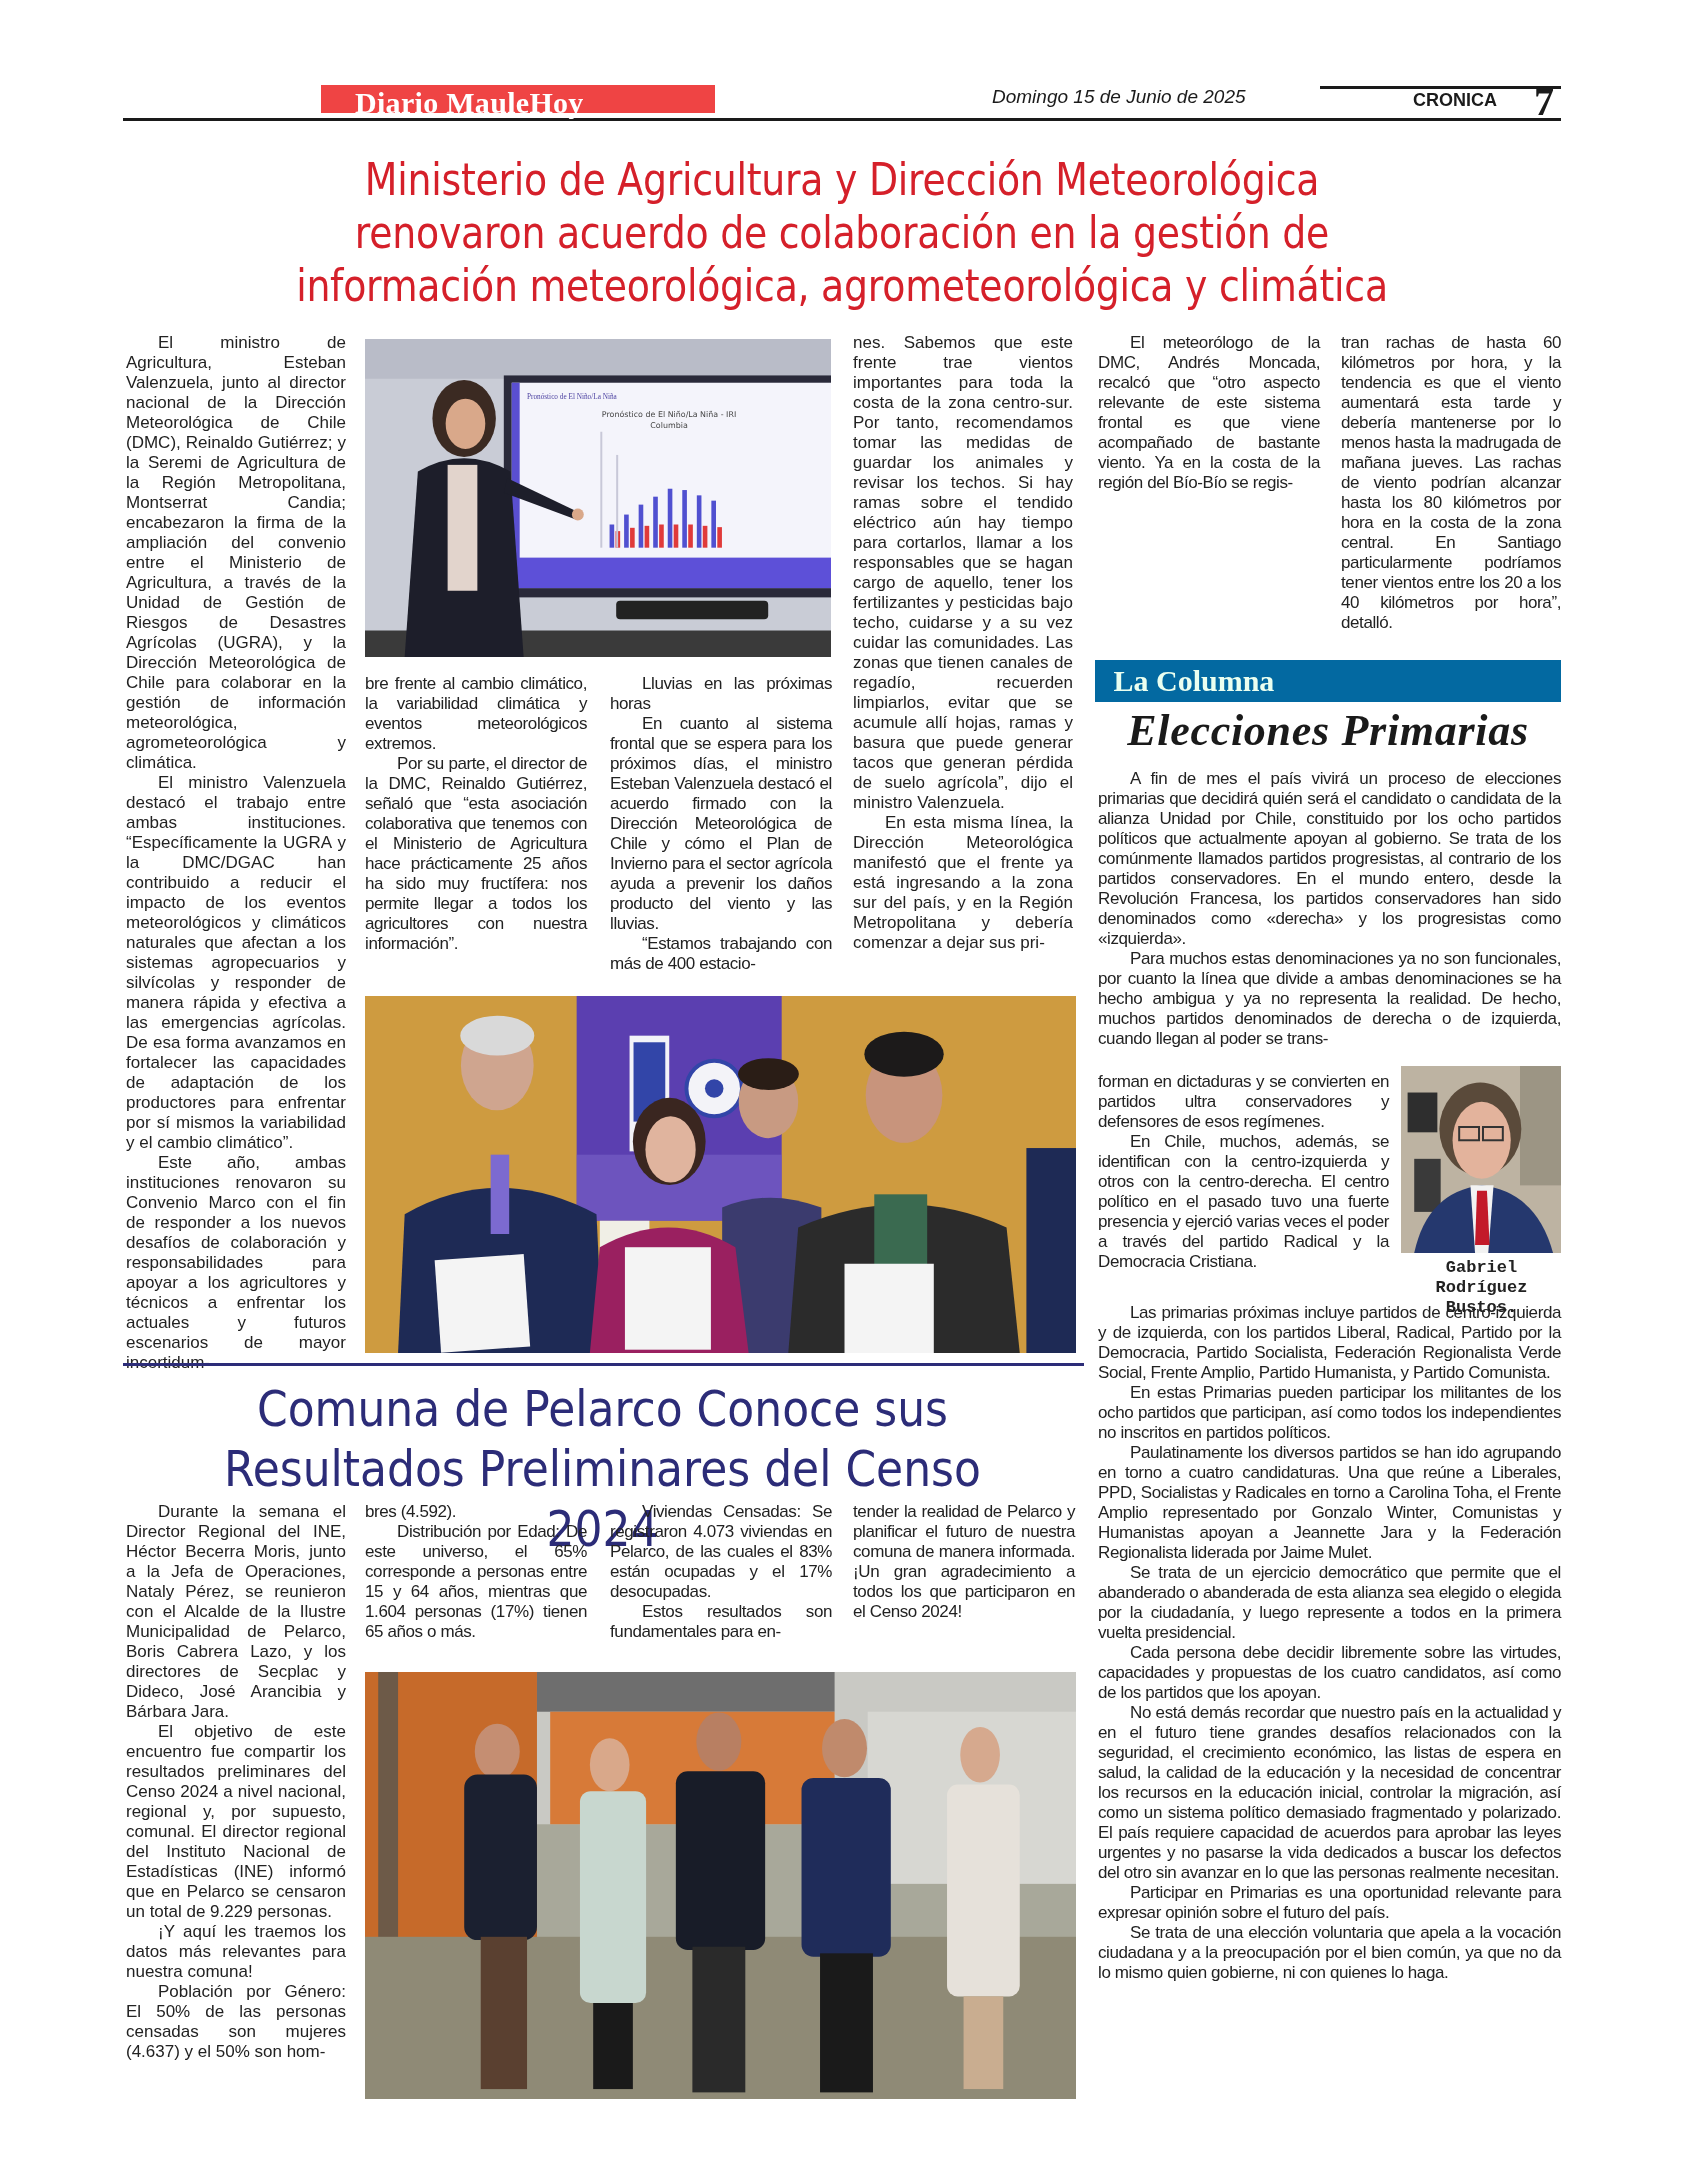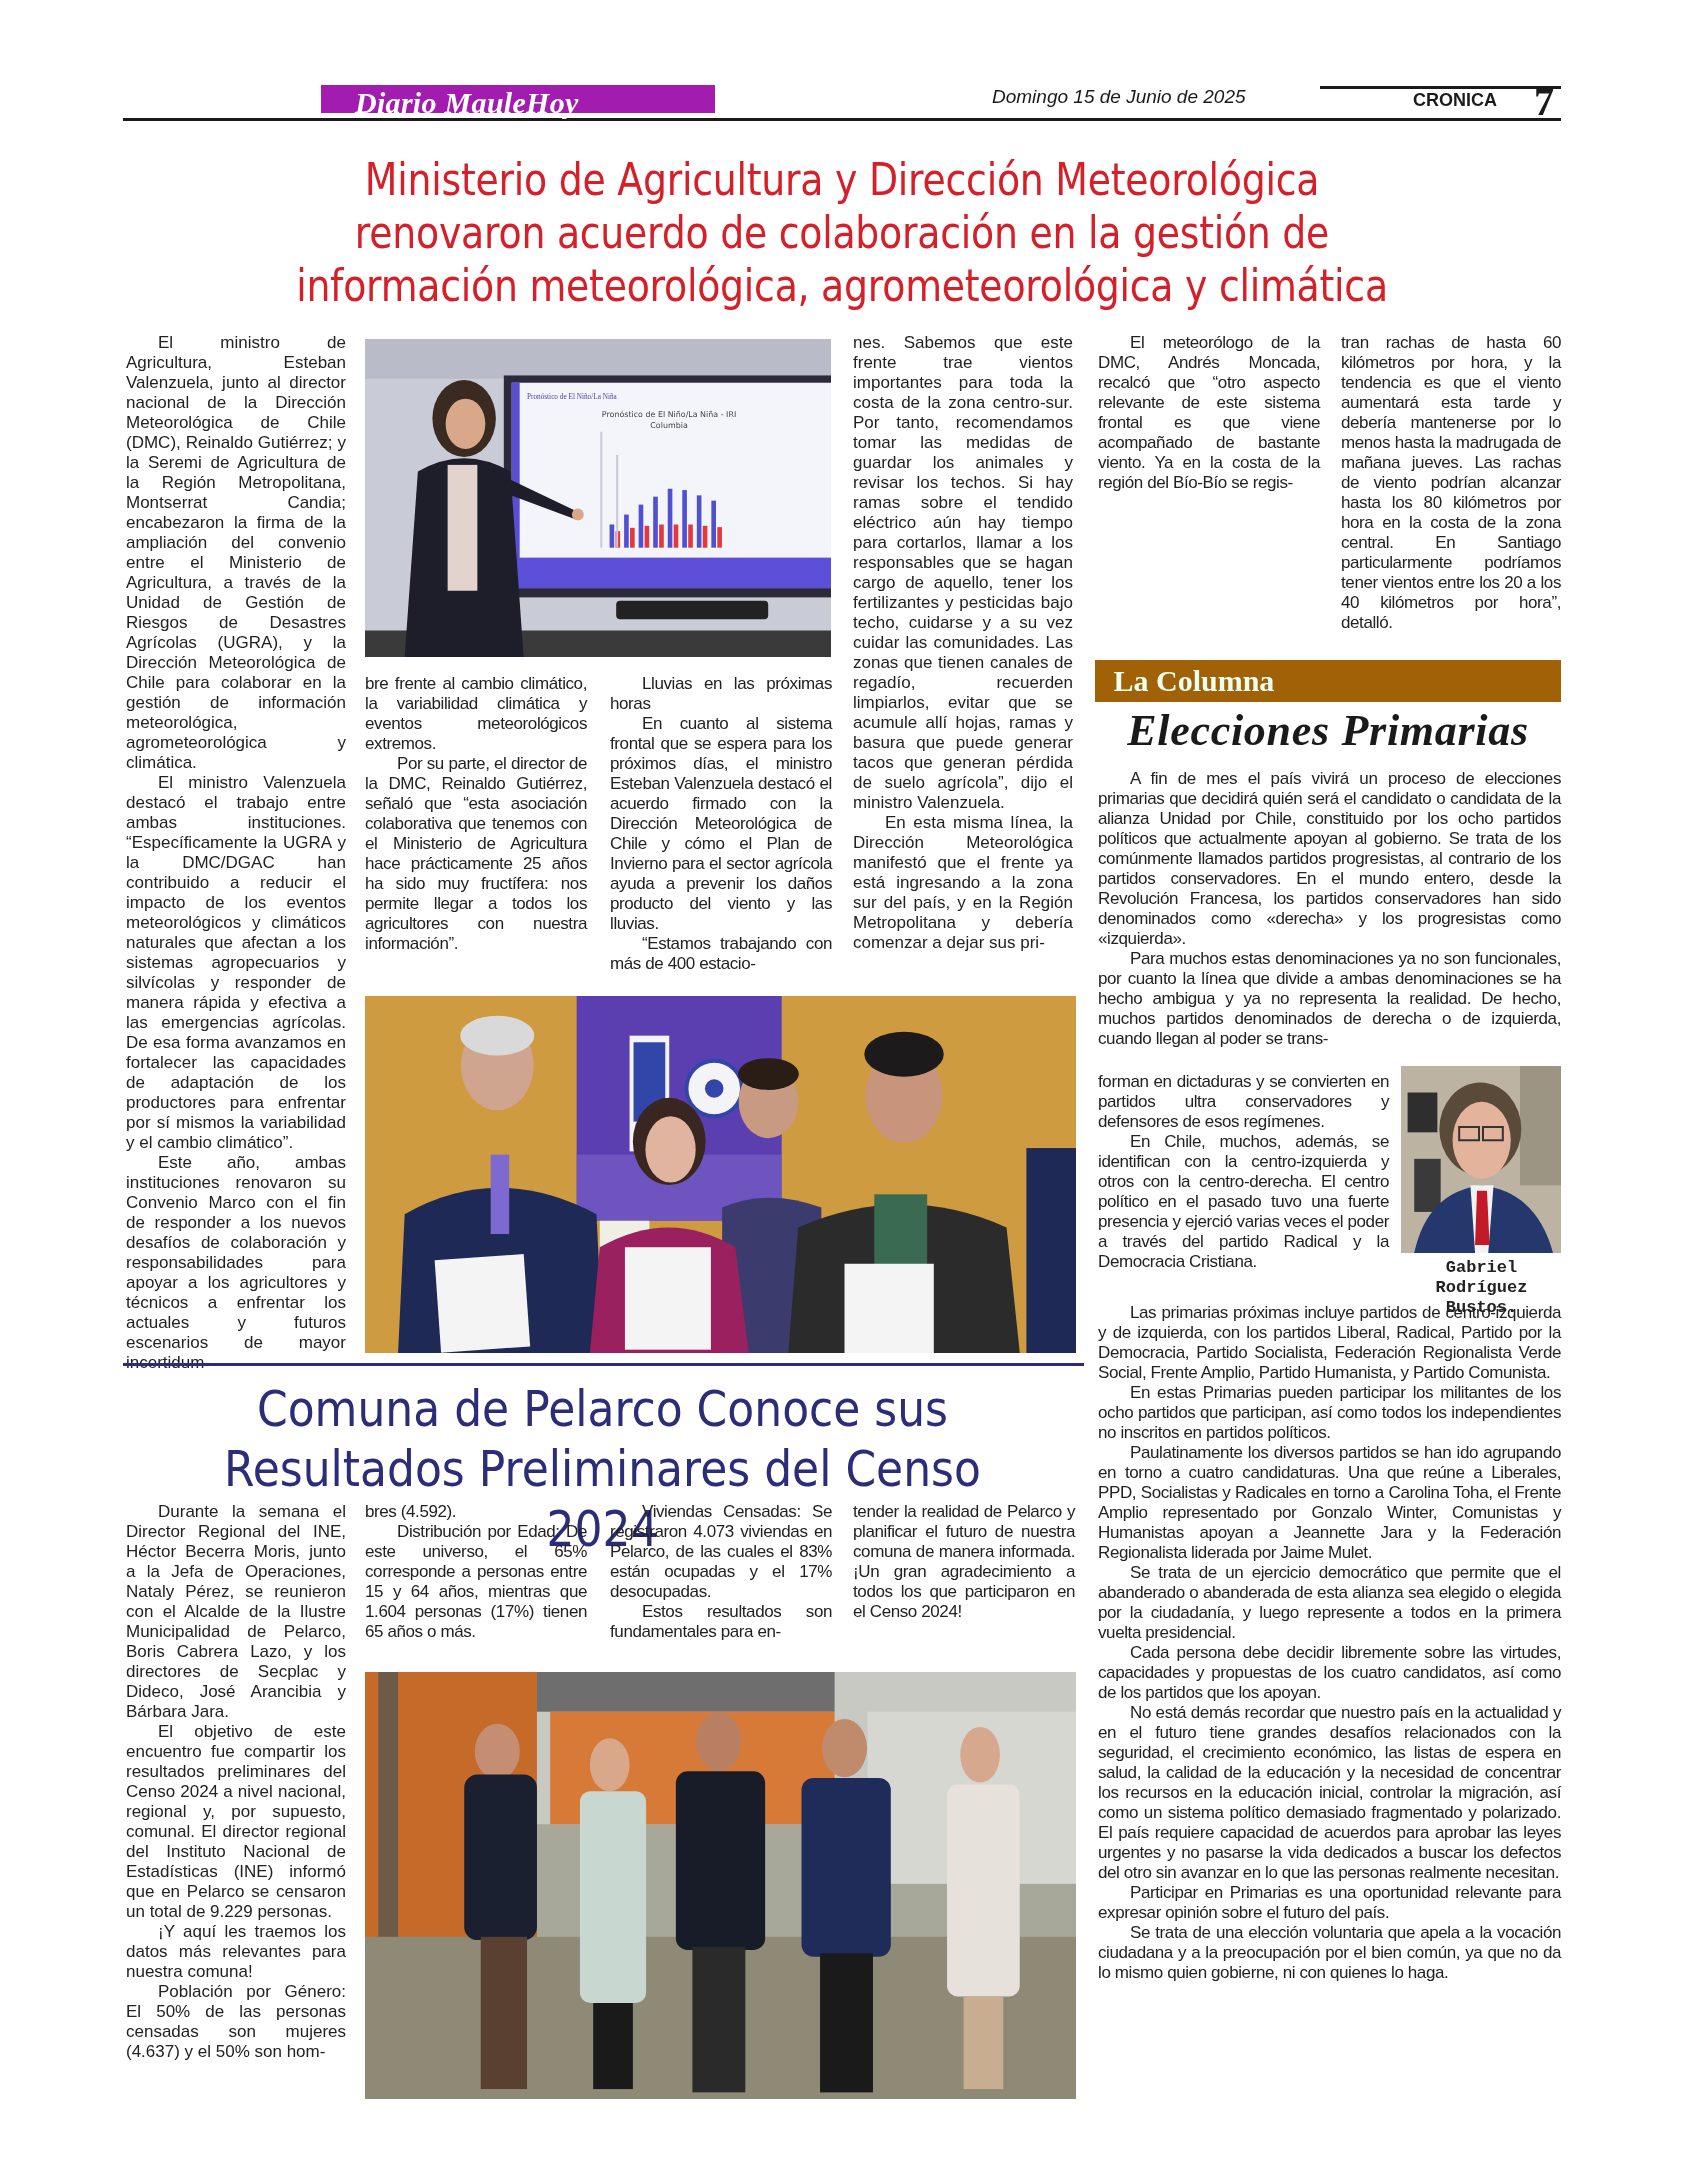--- a/index.html
+++ b/index.html
@@ -1,21 +1,21 @@
 <!DOCTYPE html>
 <html style="font-size:10.6px"><head>
 <meta charset="utf-8">
 <style>
   html, body { margin: 0; padding: 0; background: #ffffff; }
   body { width: 1687px; height: 2183px; position: relative; overflow: hidden; color: #1e1e1e; }
   .abs { position: absolute; }
   .rule-top-right { left: 1320px; top: 86px; width: 241px; height: 3.3px; background: #1a1a1a; }
   .rule-top-full { left: 123px; top: 118px; width: 1438px; height: 3.3px; background: #1a1a1a; }
-  .brand-box { left: 321px; top: 85px; width: 394px; height: 28px; background: #a21caf; color: #fff;
-    font-family: "Liberation Serif", serif; font-style: italic; font-weight: bold; font-size: 30px;
+  .brand-box { left: 321px; top: 85px; width: 394px; height: 28px; background: #ef4444; color: #fff;
+    font-family: "Liberation Serif", serif; font-weight: bold; font-size: 30px;
     line-height: 36px; padding-left: 34px; box-sizing: border-box; letter-spacing: 0.3px; }
   .issue-date { left: 992px; top: 86px; font-family: "Liberation Sans", sans-serif; font-weight: normal;
     font-style: italic; font-size: 19px; color: #1b1b1b; text-align: right; }
   .section-name { left: 1413px; top: 90px; font-family: "Liberation Sans", sans-serif; font-weight: bold;
     font-size: 18px; color: #1b1b1b; }
   .page-num { left: 1534px; top: 78px; font-family: "Liberation Serif", serif; font-weight: bold;
     font-size: 40px; color: #1b1b1b; }
 
   
   .headline-red { left: 123px; top: 153px; width: 1438px; text-align: center; color: #d5202a;
@@ -30,21 +30,21 @@
     text-align: justify; hyphens: manual; }
   .col.narrow { font-family: "Liberation Sans", sans-serif; letter-spacing: -0.4px; }
   .col p { margin: 0; text-indent: 32px; }
   .col p.noindent { text-indent: 0; }
 
   
   .photo { overflow: hidden; }
   .photo svg { display: block; width: 100%; height: 100%; }
 
   
-  .columna-bar { left: 1095px; top: 660px; width: 466px; height: 42px; background: #a16207; color: #eafff0;
+  .columna-bar { left: 1095px; top: 660px; width: 466px; height: 42px; background: #0369a1; color: #eafff0;
     font-family: "Liberation Serif", serif; font-weight: bold; font-size: 30px; line-height: 42px;
     padding-left: 18.5px; box-sizing: border-box; }
   .columna-title { left: 1095px; top: 705px; width: 466px; text-align: center;
     font-family: "Liberation Serif", serif; font-style: italic; font-size: 44px; color: #1a1a1a; letter-spacing: 0.7px; font-weight: bold; }
   .caption { font-family: Liberation Mono, monospace; font-weight: bold; font-size: 17px; text-align: center;
     line-height: 20px; color: #222; }
 
   .divider-blue { left: 123px; top: 1363px; width: 961px; height: 3.3px; background: #2c2c78; }
 </style>
 </head>

